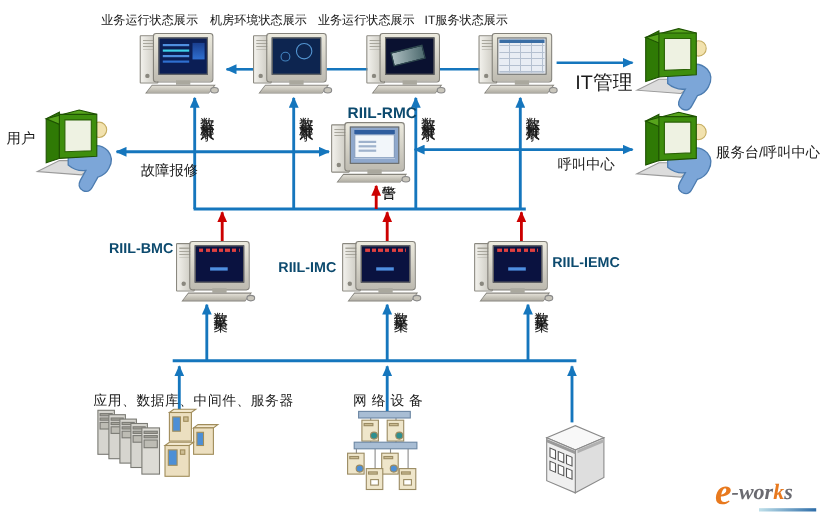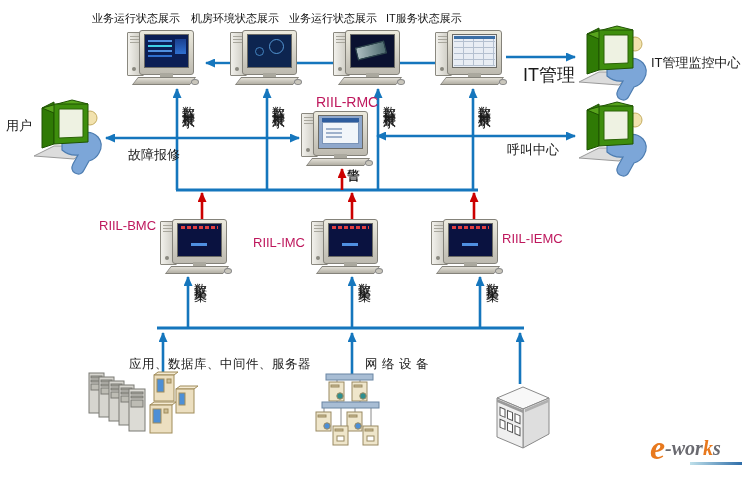--- a/index.html
+++ b/index.html
@@ -1,24 +1,24 @@
 <!DOCTYPE html>
 <html><head>
 <meta charset="utf-8">
 <style>
   html,body{margin:0;padding:0;background:#fff;}
   #canvas{position:relative;width:751px;height:477px;background:#ffffff;overflow:hidden;
           font-family:"Liberation Sans","DejaVu Sans",sans-serif;}
   #wires{position:absolute;left:0;top:0;z-index:0;}
   .lbl{position:absolute;font-size:11px;color:#141414;white-space:nowrap;z-index:3;}
   .flbl{position:absolute;font-size:13px;color:#1a1a1a;white-space:nowrap;z-index:3;}
-  .blbl{position:absolute;font-size:12.5px;color:#1a1a1a;white-space:nowrap;z-index:3;letter-spacing:.5px;margin-left:44px;}
+  .blbl{position:absolute;font-size:12.5px;color:#1a1a1a;white-space:nowrap;z-index:3;letter-spacing:.5px;}
   .vlbl{position:absolute;writing-mode:vertical-rl;font-size:13px;color:#1a1a1a;
         letter-spacing:2px;line-height:1;z-index:3;}
-  .rlbl{position:absolute;font-size:13px;font-weight:normal;color:#be185d;white-space:nowrap;z-index:3;}
+  .rlbl{position:absolute;font-size:13px;font-weight:bold;color:#0c4a6e;white-space:nowrap;z-index:3;}
 
   
   .pc{position:absolute;width:72px;height:56px;z-index:2;}
   .pc-tower{position:absolute;left:0;top:2px;width:15px;height:42px;
             background:linear-gradient(90deg,#f2f1ec,#c7c5bc);border:1px solid #8a887f;border-radius:1px;}
   .pc-tower i{position:absolute;left:2px;right:2px;top:3px;height:9px;
               background:repeating-linear-gradient(180deg,#a8a69c 0 1px,transparent 1px 3px);}
   .pc-tower b{position:absolute;left:4px;bottom:4px;width:4px;height:4px;border-radius:50%;background:#8a887f;}
   .pc-monitor{position:absolute;left:12px;top:0;width:53px;height:43px;border-radius:3px;
               background:linear-gradient(#eceade,#bdbab0);border:1px solid #84827a;}
@@ -245,31 +245,31 @@
   <svg class="node-svg" style="left:32px;top:96px" width="76" height="82" viewBox="0 0 76 82">
     <polygon points="2,60 22,50 60,50 42,63" fill="#dcdcdc" stroke="#9a9a9a"></polygon>
     <circle cx="58" cy="22" r="7" fill="#f2e2ae" stroke="#c5ad62"></circle>
     <path d="M30,44 q-8,-2 -6,-8 q3,-6 10,-2 l12,5 q12,-6 20,2 q6,7 1,16 q-3,6 -10,8 l-5,9 q-3,6 -9,3 q-5,-3 -2,-9 l5,-9 q-9,1 -16,-5 z" fill="#7ca6d8" stroke="#4c7cb0" stroke-width="1.2"></path>
     <polygon points="10,12 22,6 22,48 10,52" fill="#2f7a05" stroke="#1e5202"></polygon>
     <polygon points="10,12 40,4 56,8 22,17" fill="#57a41c" stroke="#1e5202"></polygon>
     <polygon points="22,8 56,8 56,46 22,48" fill="#3e8e0d" stroke="#1e5202"></polygon>
     <polygon points="27,13 51,13 51,41 27,42" fill="#eef2e2" stroke="#2a6206"></polygon>
   </svg>
 
-  <div class="flbl" style="left:651px;top:54px">IT管理监控中心</div>
   <svg class="node-svg" style="left:577px;top:22px" width="76" height="82" viewBox="0 0 76 82">
     <polygon points="2,60 22,50 60,50 42,63" fill="#dcdcdc" stroke="#9a9a9a"></polygon>
     <circle cx="58" cy="22" r="7" fill="#f2e2ae" stroke="#c5ad62"></circle>
     <path d="M30,44 q-8,-2 -6,-8 q3,-6 10,-2 l12,5 q12,-6 20,2 q6,7 1,16 q-3,6 -10,8 l-5,9 q-3,6 -9,3 q-5,-3 -2,-9 l5,-9 q-9,1 -16,-5 z" fill="#7ca6d8" stroke="#4c7cb0" stroke-width="1.2"></path>
     <polygon points="10,12 22,6 22,48 10,52" fill="#2f7a05" stroke="#1e5202"></polygon>
     <polygon points="10,12 40,4 56,8 22,17" fill="#57a41c" stroke="#1e5202"></polygon>
     <polygon points="22,8 56,8 56,46 22,48" fill="#3e8e0d" stroke="#1e5202"></polygon>
     <polygon points="27,13 51,13 51,41 27,42" fill="#eef2e2" stroke="#2a6206"></polygon>
   </svg>
 
+  <div class="flbl" style="left:651px;top:130px">服务台/呼叫中心</div>
   <svg class="node-svg" style="left:577px;top:98px" width="76" height="82" viewBox="0 0 76 82">
     <polygon points="2,60 22,50 60,50 42,63" fill="#dcdcdc" stroke="#9a9a9a"></polygon>
     <circle cx="58" cy="22" r="7" fill="#f2e2ae" stroke="#c5ad62"></circle>
     <path d="M30,44 q-8,-2 -6,-8 q3,-6 10,-2 l12,5 q12,-6 20,2 q6,7 1,16 q-3,6 -10,8 l-5,9 q-3,6 -9,3 q-5,-3 -2,-9 l5,-9 q-9,1 -16,-5 z" fill="#7ca6d8" stroke="#4c7cb0" stroke-width="1.2"></path>
     <polygon points="10,12 22,6 22,48 10,52" fill="#2f7a05" stroke="#1e5202"></polygon>
     <polygon points="10,12 40,4 56,8 22,17" fill="#57a41c" stroke="#1e5202"></polygon>
     <polygon points="22,8 56,8 56,46 22,48" fill="#3e8e0d" stroke="#1e5202"></polygon>
     <polygon points="27,13 51,13 51,41 27,42" fill="#eef2e2" stroke="#2a6206"></polygon>
   </svg>
 

